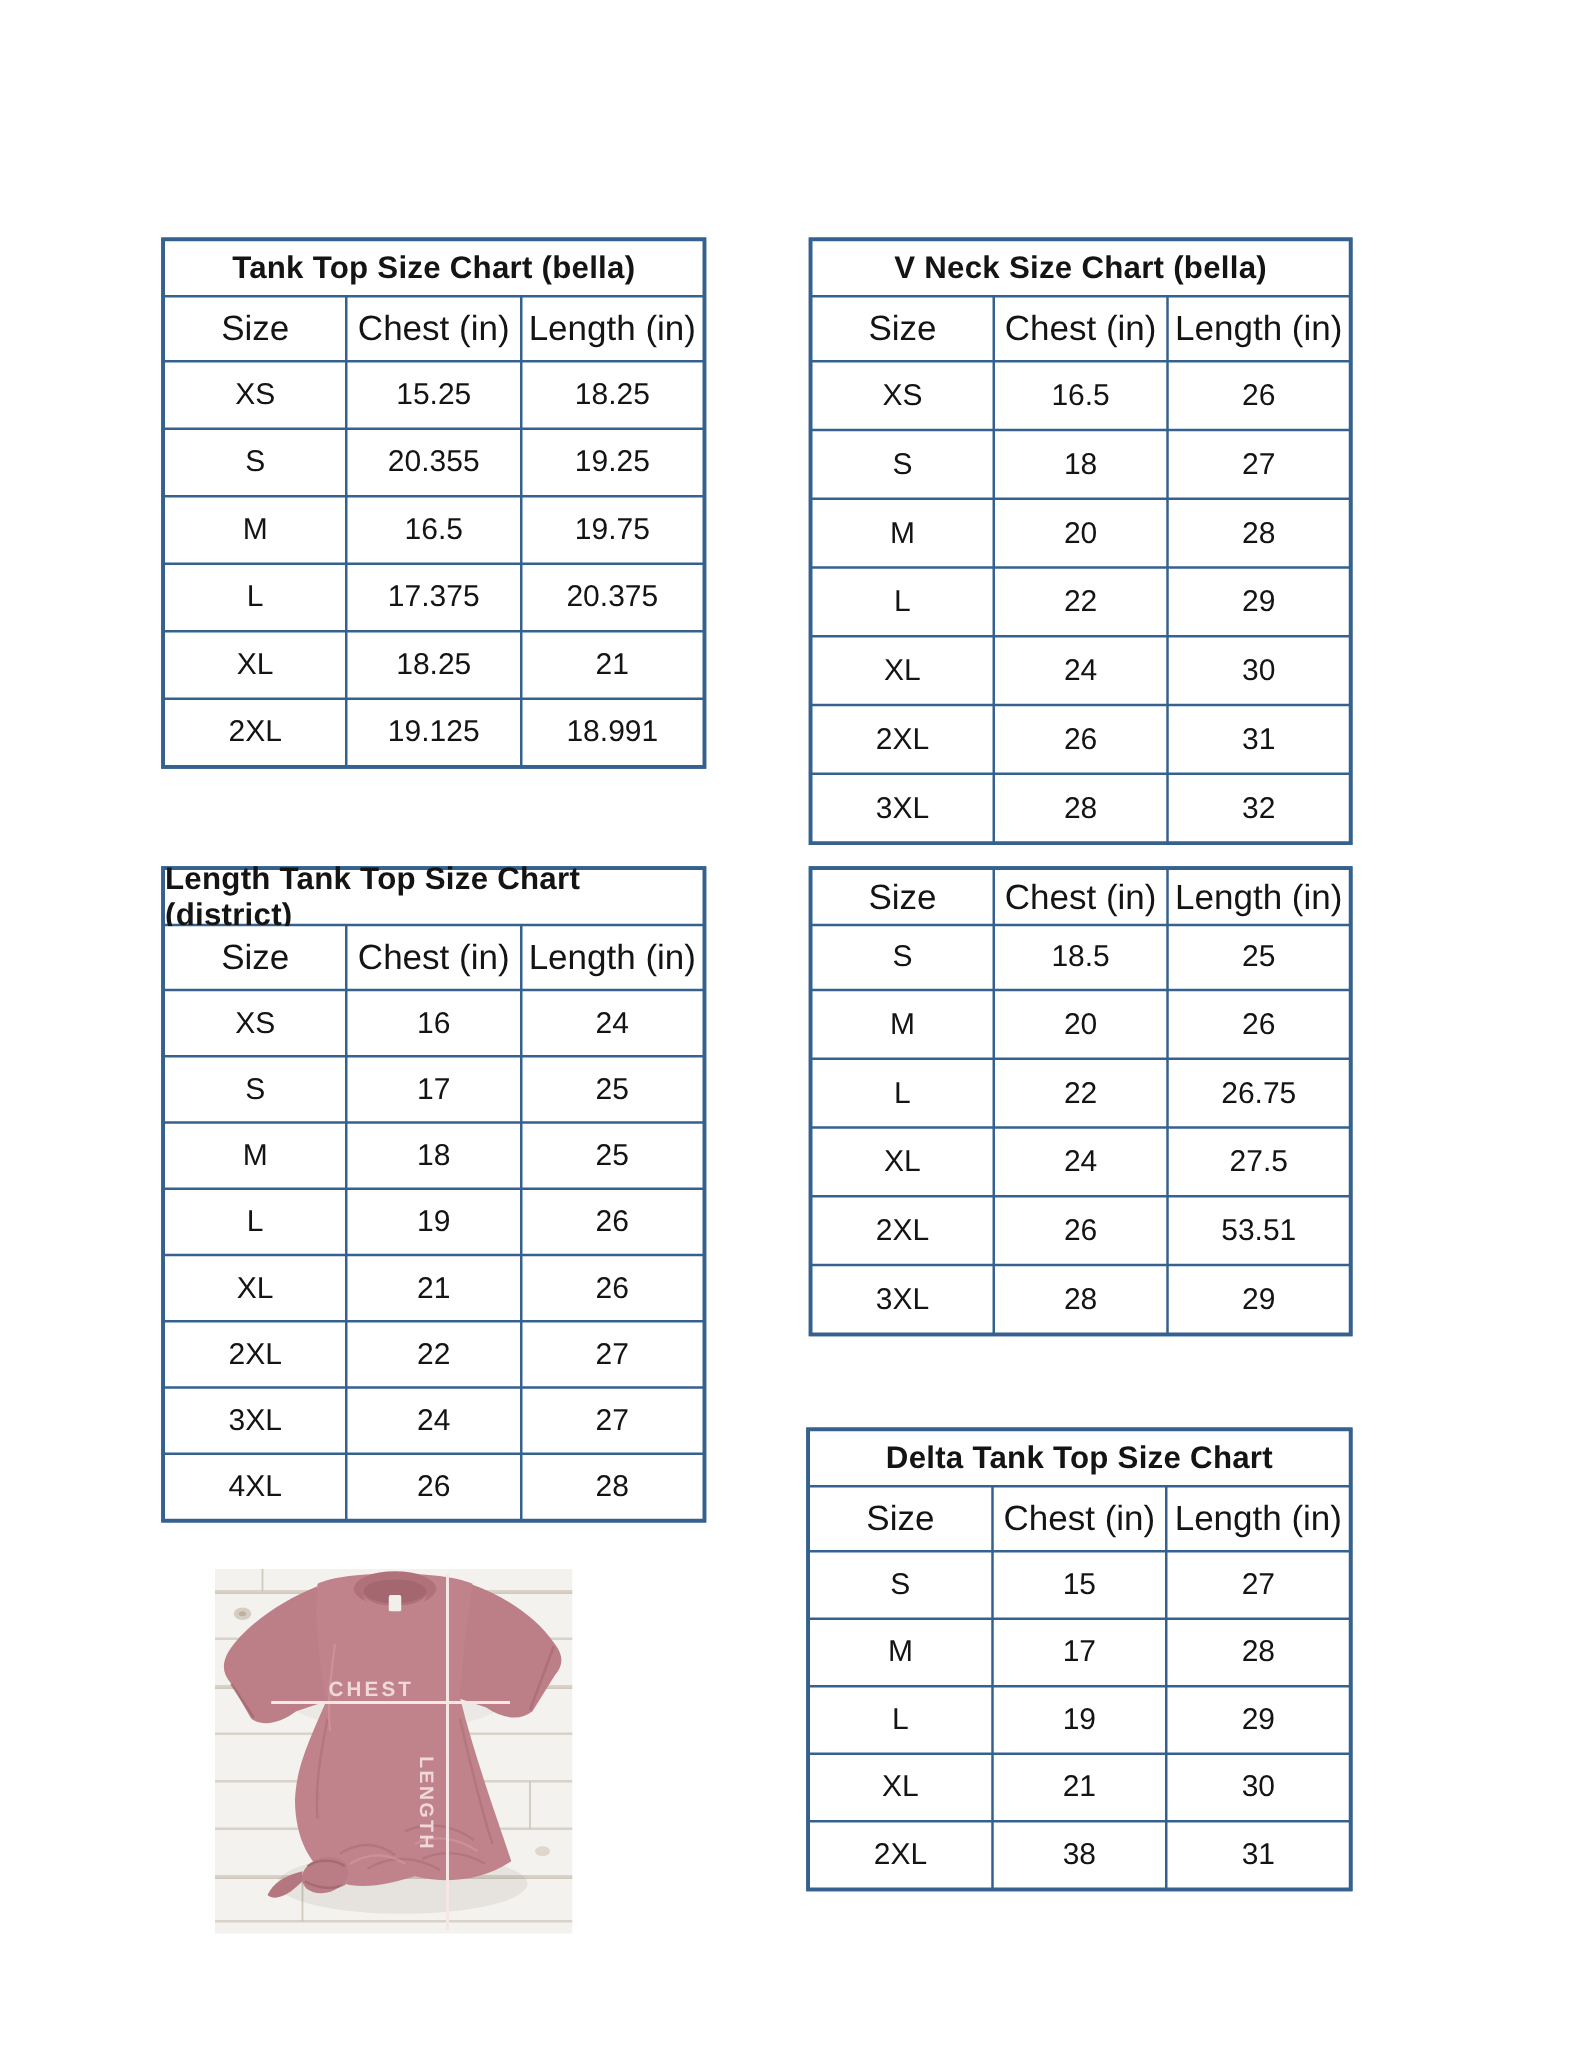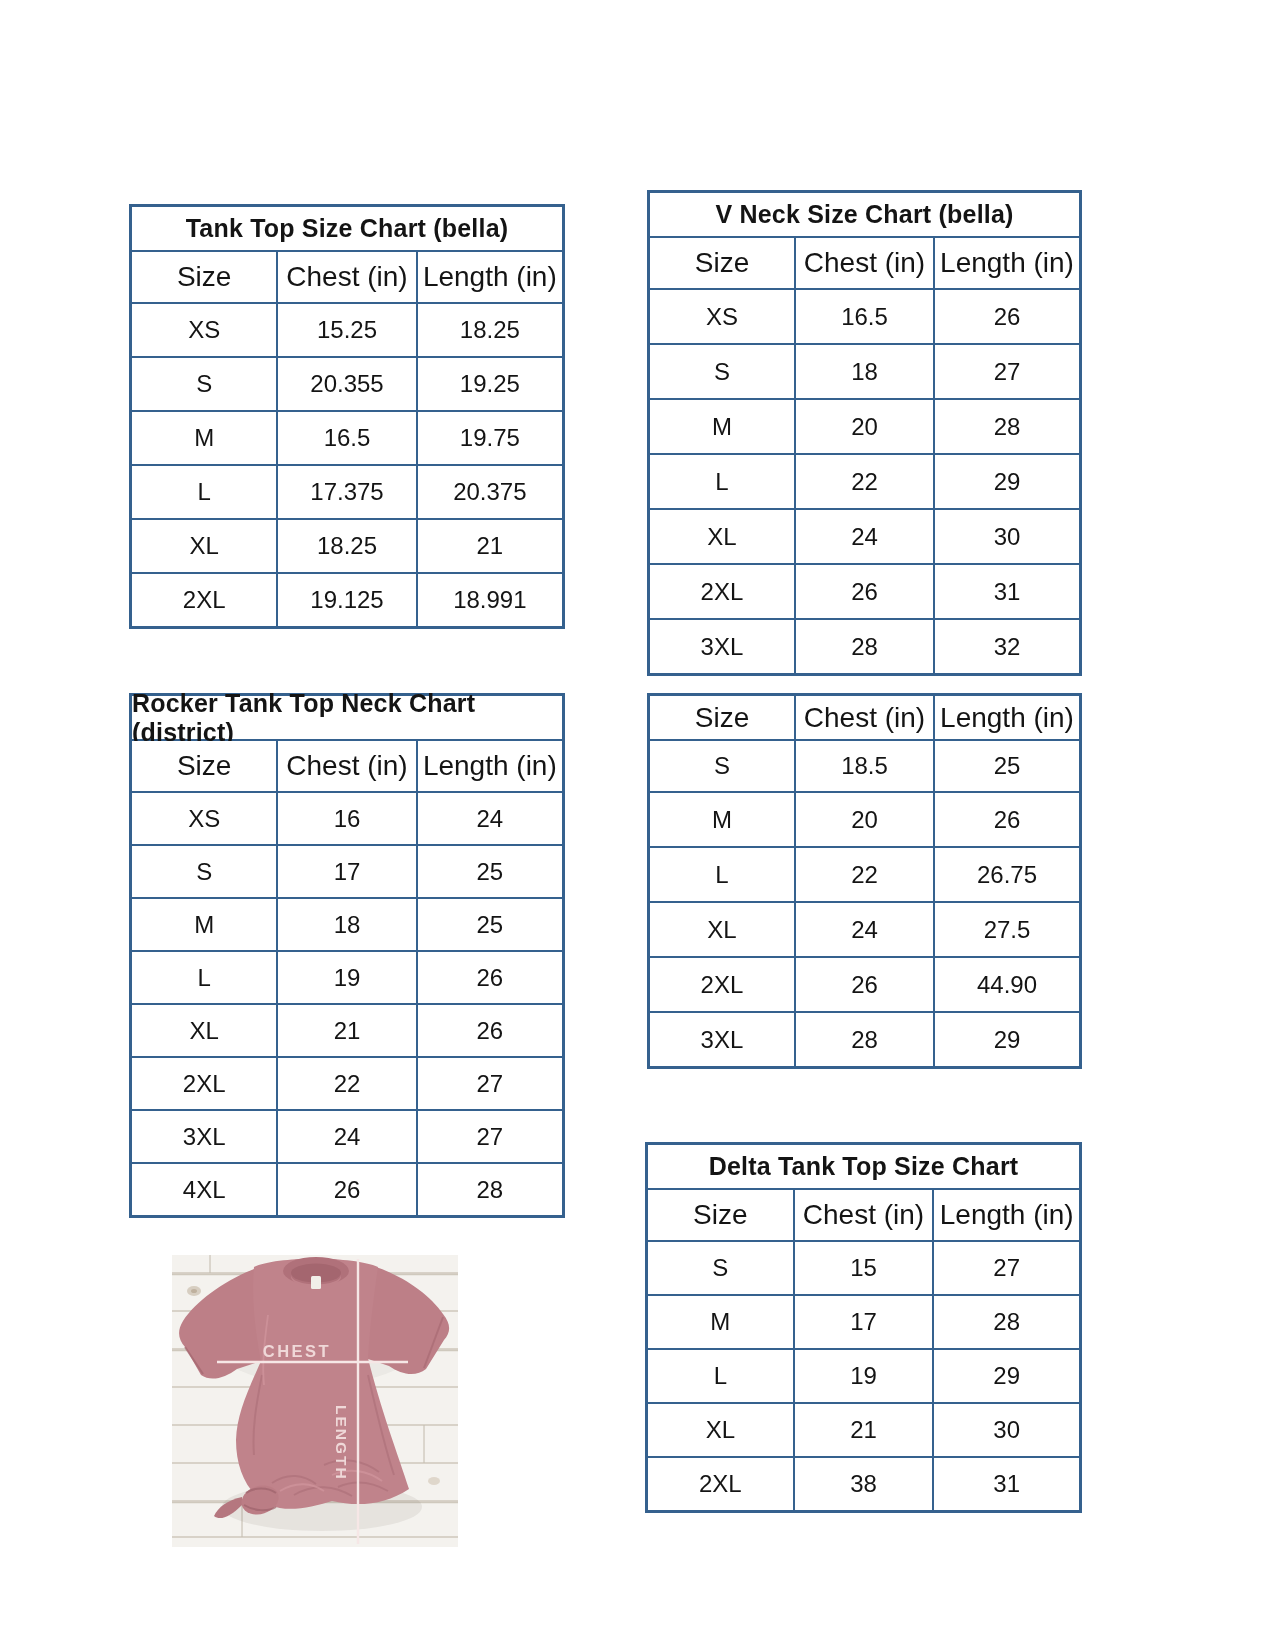--- a/index.html
+++ b/index.html
@@ -30,21 +30,21 @@
   }
   .t-head { font-size:28px; }
 
   .shirt-photo { position:absolute; left:172px; top:1255px; width:286px; height:292px; }
 </style>
 </head>
 <body>
 
 <div class="sheet">
 
-  <section class="size-table" style="left:129px; top:204px; width:430px;text-align:right; --rh:52px;">
+  <section class="size-table" style="left:129px; top:190px; width:430px;text-align:right; --rh:52px;">
       <div class="t-title">Tank Top Size Chart  (bella)</div>
       <div class="t-cell t-head">Size</div>
       <div class="t-cell t-head">Chest (in)</div>
       <div class="t-cell t-head">Length (in)</div>
       <div class="t-cell">XS</div>
       <div class="t-cell">15.25</div>
       <div class="t-cell">18.25</div>
       <div class="t-cell">S</div>
       <div class="t-cell">20.355</div>
       <div class="t-cell">19.25</div>
@@ -84,21 +84,21 @@
       <div class="t-cell">30</div>
       <div class="t-cell">2XL</div>
       <div class="t-cell">26</div>
       <div class="t-cell">31</div>
       <div class="t-cell">3XL</div>
       <div class="t-cell">28</div>
       <div class="t-cell">32</div>
     </section>
 
   <section class="size-table" style="left:129px; top:693px; width:430px; --rh:51px;">
-      <div class="t-title">Rocker Tank Top Neck Chart (district)</div>
+      <div class="t-title">Length Tank Top Size Chart (district)</div>
       <div class="t-cell t-head">Size</div>
       <div class="t-cell t-head">Chest (in)</div>
       <div class="t-cell t-head">Length (in)</div>
       <div class="t-cell">XS</div>
       <div class="t-cell">16</div>
       <div class="t-cell">24</div>
       <div class="t-cell">S</div>
       <div class="t-cell">17</div>
       <div class="t-cell">25</div>
       <div class="t-cell">M</div>
@@ -132,21 +132,21 @@
       <div class="t-cell">20</div>
       <div class="t-cell">26</div>
       <div class="t-cell">L</div>
       <div class="t-cell">22</div>
       <div class="t-cell">26.75</div>
       <div class="t-cell">XL</div>
       <div class="t-cell">24</div>
       <div class="t-cell">27.5</div>
       <div class="t-cell">2XL</div>
       <div class="t-cell">26</div>
-      <div class="t-cell">44.90</div>
+      <div class="t-cell">53.51</div>
       <div class="t-cell">3XL</div>
       <div class="t-cell">28</div>
       <div class="t-cell">29</div>
     </section>
 
   <section class="size-table" style="left:645px; top:1142px; width:431px; --rh:52px;">
       <div class="t-title">Delta Tank Top Size Chart</div>
       <div class="t-cell t-head">Size</div>
       <div class="t-cell t-head">Chest (in)</div>
       <div class="t-cell t-head">Length (in)</div>

